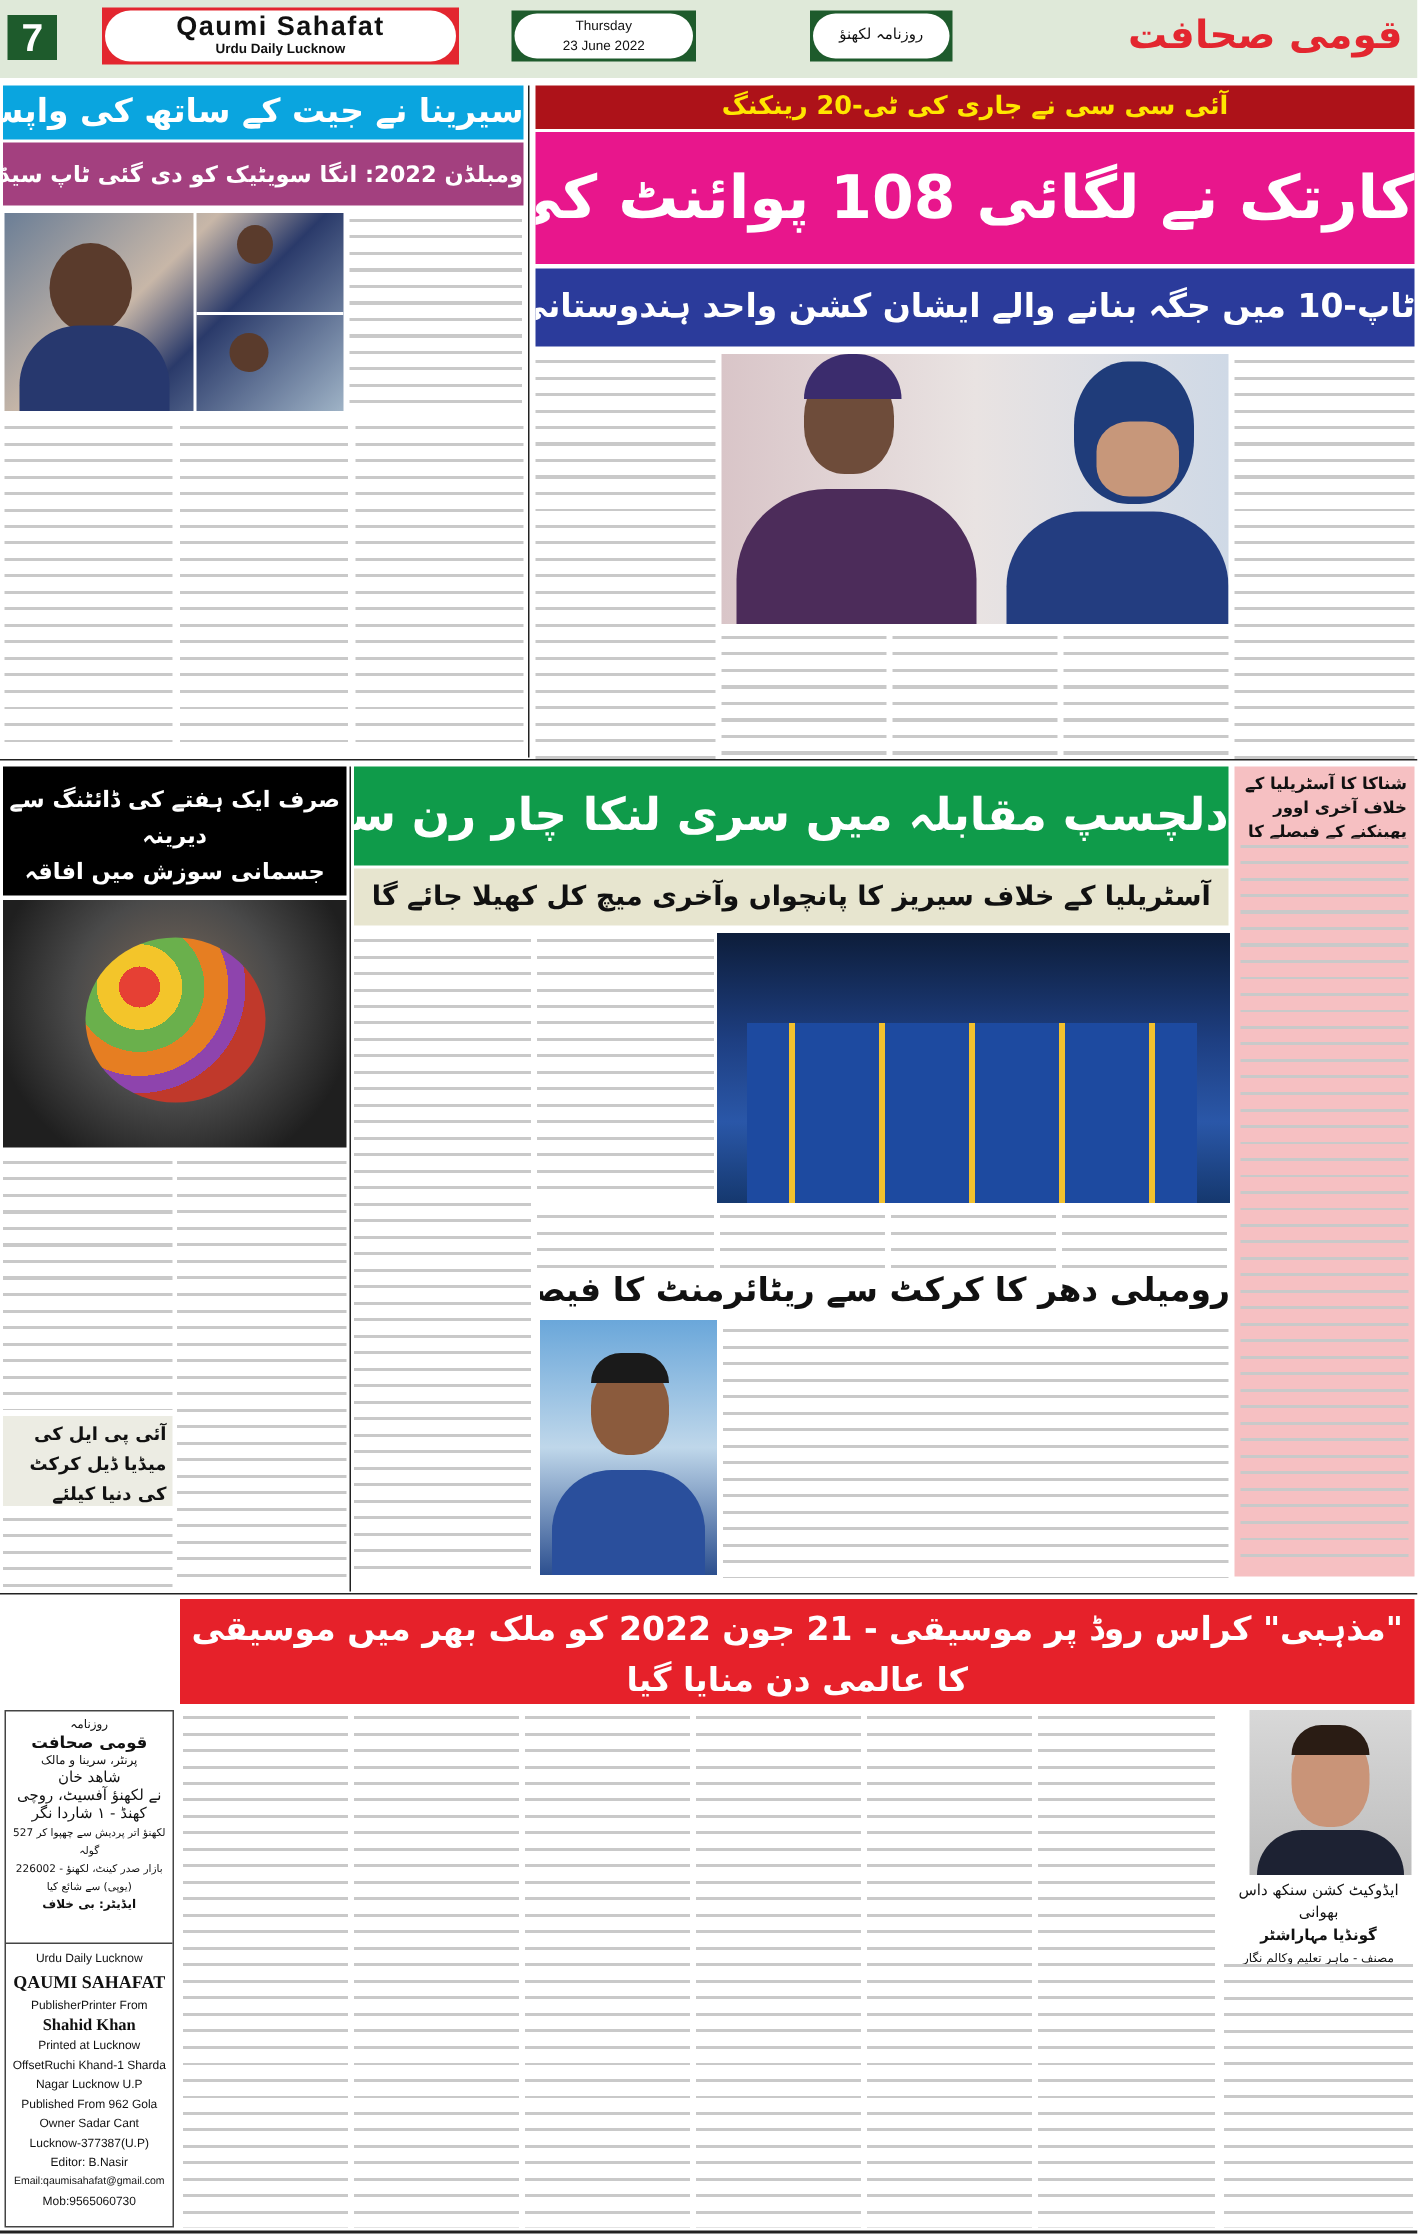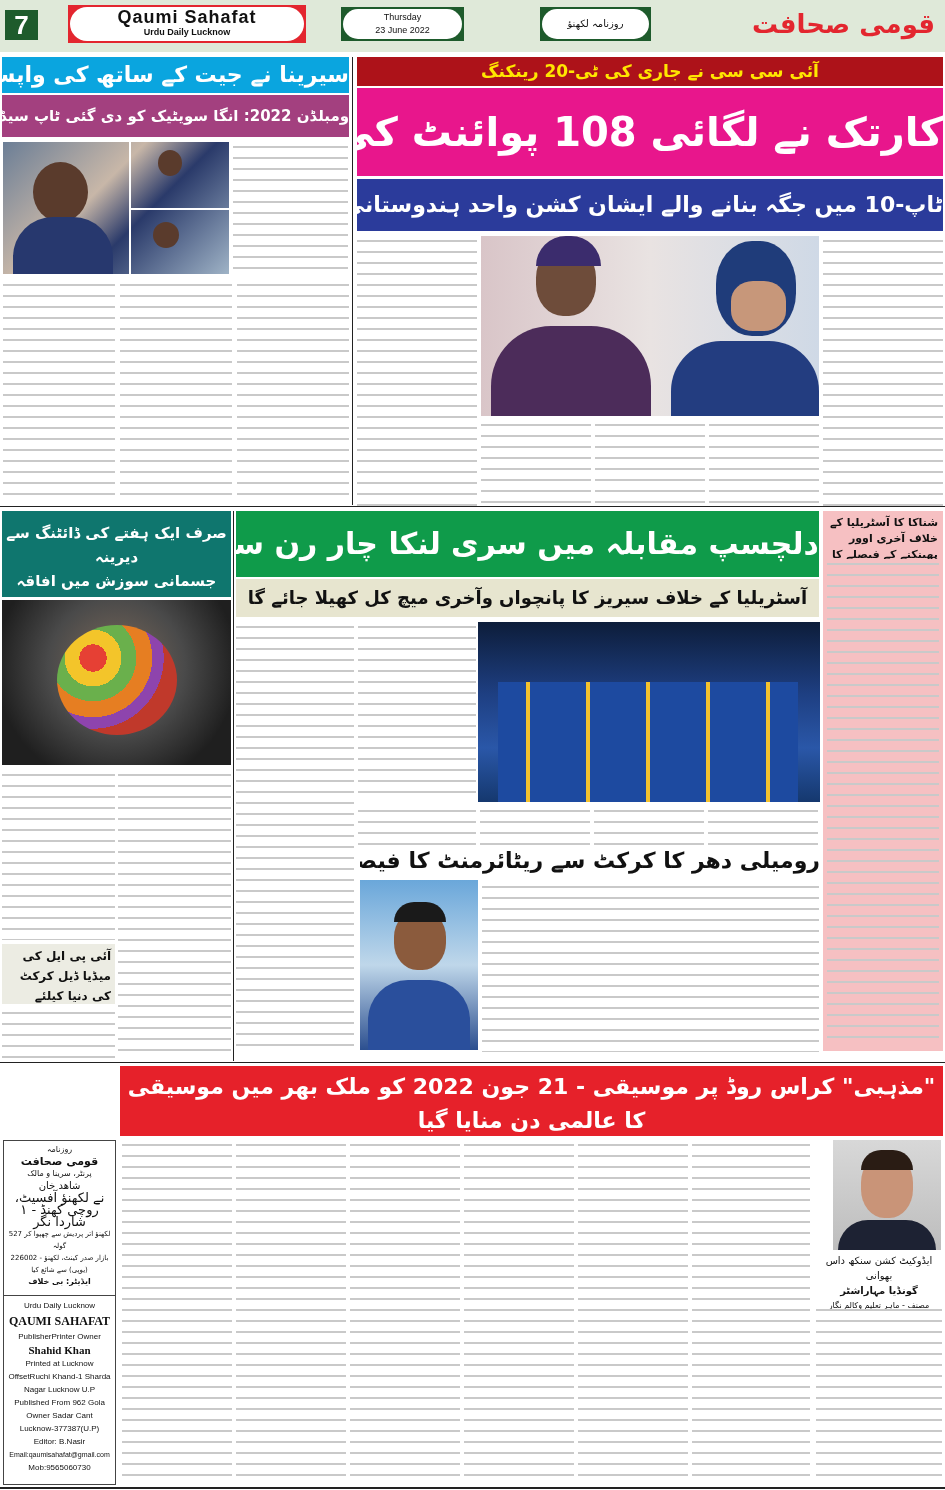--- a/index.html
+++ b/index.html
@@ -6,21 +6,21 @@
   body{width:945px;height:1490px;background:#fff;font-family:"DejaVu Sans",sans-serif;position:relative;overflow:hidden;color:#111}
   .abs{position:absolute}
   .masthead{left:0;top:0;width:945px;height:52px;background:#dfe9d9}
   .pgnum{left:5px;top:10px;width:33px;height:30px;background:#1e5b2c;color:#fff;font:bold 26px "Liberation Sans",sans-serif;text-align:center;line-height:30px}
   .brandbox{left:68px;top:5px;width:238px;height:38px;background:#e3262f;padding:2px}
   .brandpill{width:100%;height:100%;background:#fff;border-radius:18px;text-align:center}
   .brandpill .t1{font:bold 18px "Liberation Sans",sans-serif;line-height:20px;letter-spacing:1px}
   .brandpill .t2{font:bold 9px "Liberation Sans",sans-serif;line-height:11px}
   .datebox{left:341px;top:7px;width:123px;height:34px;background:#1e5b2c;padding:2px}
   .datepill{width:100%;height:100%;background:#fff;border-radius:15px;text-align:center;font:9px "Liberation Sans",sans-serif;line-height:13px;padding-top:2px}
-  .urdubox{left:540px;top:7px;width:111px;height:34px;background:#1e5b2c;padding:2px}
+  .urdubox{left:540px;top:7px;width:95px;height:34px;background:#1e5b2c;padding:2px}
   .urdupill{width:100%;height:100%;background:#fff;border-radius:15px;text-align:center;font:10px "DejaVu Sans",sans-serif;line-height:30px}
   .urdulogo{left:725px;top:6px;width:210px;height:36px;color:#e3262f;font:bold 26px "DejaVu Sans",sans-serif;text-align:right;direction:rtl;line-height:36px}
   .rtl{direction:rtl;text-align:right}
   .hdr{color:#fff;font-weight:bold;text-align:center;direction:rtl;overflow:hidden;white-space:nowrap}
   .col-text{font-size:7px;line-height:11px;color:#333;direction:rtl;text-align:justify;overflow:hidden;background:repeating-linear-gradient(180deg,transparent 0 4px,#c9c9c9 4px 6px,transparent 6px 11px)}
   .photo{overflow:hidden}
   .rule{background:#222}
 </style>
 </head>
 <body>
@@ -69,21 +69,21 @@
   <div style="position:absolute;left:10px;top:90px;width:160px;height:90px;border-radius:60px 60px 0 0;background:#4c2c5a"></div>
   <div style="position:absolute;left:235px;top:5px;width:80px;height:95px;border-radius:45%;background:#1f3c7a"></div>
   <div style="position:absolute;left:250px;top:45px;width:55px;height:50px;border-radius:40%;background:#c7977a"></div>
   <div style="position:absolute;left:190px;top:105px;width:148px;height:75px;border-radius:50px 50px 0 0;background:#233d80"></div>
 </div>
 <div class="abs col-text" style="left:481px;top:420px;width:110px;height:85px"></div>
 <div class="abs col-text" style="left:595px;top:420px;width:110px;height:85px"></div>
 <div class="abs col-text" style="left:709px;top:420px;width:110px;height:85px"></div>
 <div class="abs col-text" style="left:823px;top:236px;width:120px;height:270px"></div>
 
-<div class="abs hdr" style="left:2px;top:511px;width:229px;height:86px;background:#0f766e;font-size:15px;line-height:24px;white-space:normal;padding-top:10px">
+<div class="abs hdr" style="left:2px;top:511px;width:229px;height:86px;background:#000000;font-size:15px;line-height:24px;white-space:normal;padding-top:10px">
   <div>صرف ایک ہفتے کی ڈائٹنگ سے دیرینہ</div>
   <div>جسمانی سوزش میں افاقہ ہوسکتا ہے</div>
 </div>
 <div class="abs photo" style="left:2px;top:600px;width:229px;height:165px;background:radial-gradient(circle at 50% 40%,#7d6a5a 0,#4a4a4a 45%,#1f1f1f 80%)">
   <div style="position:absolute;left:55px;top:25px;width:120px;height:110px;border-radius:50%;background:radial-gradient(circle at 30% 30%,#e64034 0 12%,#f3c52a 12% 25%,#6ab04c 25% 38%,#e67e22 38% 52%,#8e44ad 52% 62%,#c0392b 62% 100%)"></div>
 </div>
 <div class="abs col-text" style="left:2px;top:770px;width:113px;height:170px"></div>
 <div class="abs col-text" style="left:118px;top:770px;width:113px;height:290px"></div>
 
 <div class="abs rtl" style="left:2px;top:944px;width:113px;height:60px;background:#ecece3;font-size:12px;line-height:20px;font-weight:bold;padding:2px 4px;overflow:hidden">آئی پی ایل کی میڈیا ڈیل کرکٹ کی دنیا کیلئے اچھی خبر: آئی سی سی</div>
@@ -135,30 +135,30 @@
   <div style="font-size:8px">مصنف - ماہر تعلیم وکالم نگار</div>
 </div>
 <div class="abs col-text" style="left:816px;top:1305px;width:126px;height:180px"></div>
 
 <div class="abs" style="left:3px;top:1140px;width:113px;height:345px;border:1px solid #444;background:#fff">
   <div class="rtl" style="text-align:center;font-size:8px;line-height:12px;padding:3px 2px 2px;height:155px;border-bottom:1px solid #444">
     <div>روزنامہ</div>
     <div style="font-size:11px;font-weight:bold">قومی صحافت</div>
     <div>پرنٹر، سرینا و مالک</div>
     <div style="font-weight:normal;font-size:10px">شاھد خان</div>
-    <div style="font-size:13px">نے لکھنؤ آفسیٹ، روچی کھنڈ - ۱ شاردا نگر</div>
+    <div style="font-size:10px">نے لکھنؤ آفسیٹ، روچی کھنڈ - ۱ شاردا نگر</div>
     <div style="font-size:7px">لکھنؤ اتر پردیش سے چھپوا کر 527 گولہ</div>
     <div style="font-size:7px">بازار صدر کینٹ، لکھنؤ - 226002</div>
     <div style="font-size:7px">(یوپی) سے شائع کیا</div>
     <div style="font-weight:bold">ایڈیٹر: بی خلاف</div>
   </div>
   <div style="text-align:center;font:8px 'Liberation Sans',sans-serif;line-height:13px;padding-top:3px">
     <div>Urdu Daily Lucknow</div>
     <div style="font:bold 12px 'Liberation Serif',serif;line-height:18px">QAUMI SAHAFAT</div>
-    <div>PublisherPrinter Owner</div>
+    <div>PublisherPrinter From</div>
     <div style="font:bold 11px 'Liberation Serif',serif;line-height:14px">Shahid Khan</div>
     <div>Printed at Lucknow</div>
     <div>OffsetRuchi Khand-1 Sharda</div>
     <div>Nagar Lucknow U.P</div>
     <div>Published From 962 Gola</div>
     <div>Owner Sadar Cant</div>
     <div>Lucknow-377387(U.P)</div>
     <div>Editor: B.Nasir</div>
     <div style="font-size:7px">Email:qaumisahafat@gmail.com</div>
     <div>Mob:9565060730</div>

